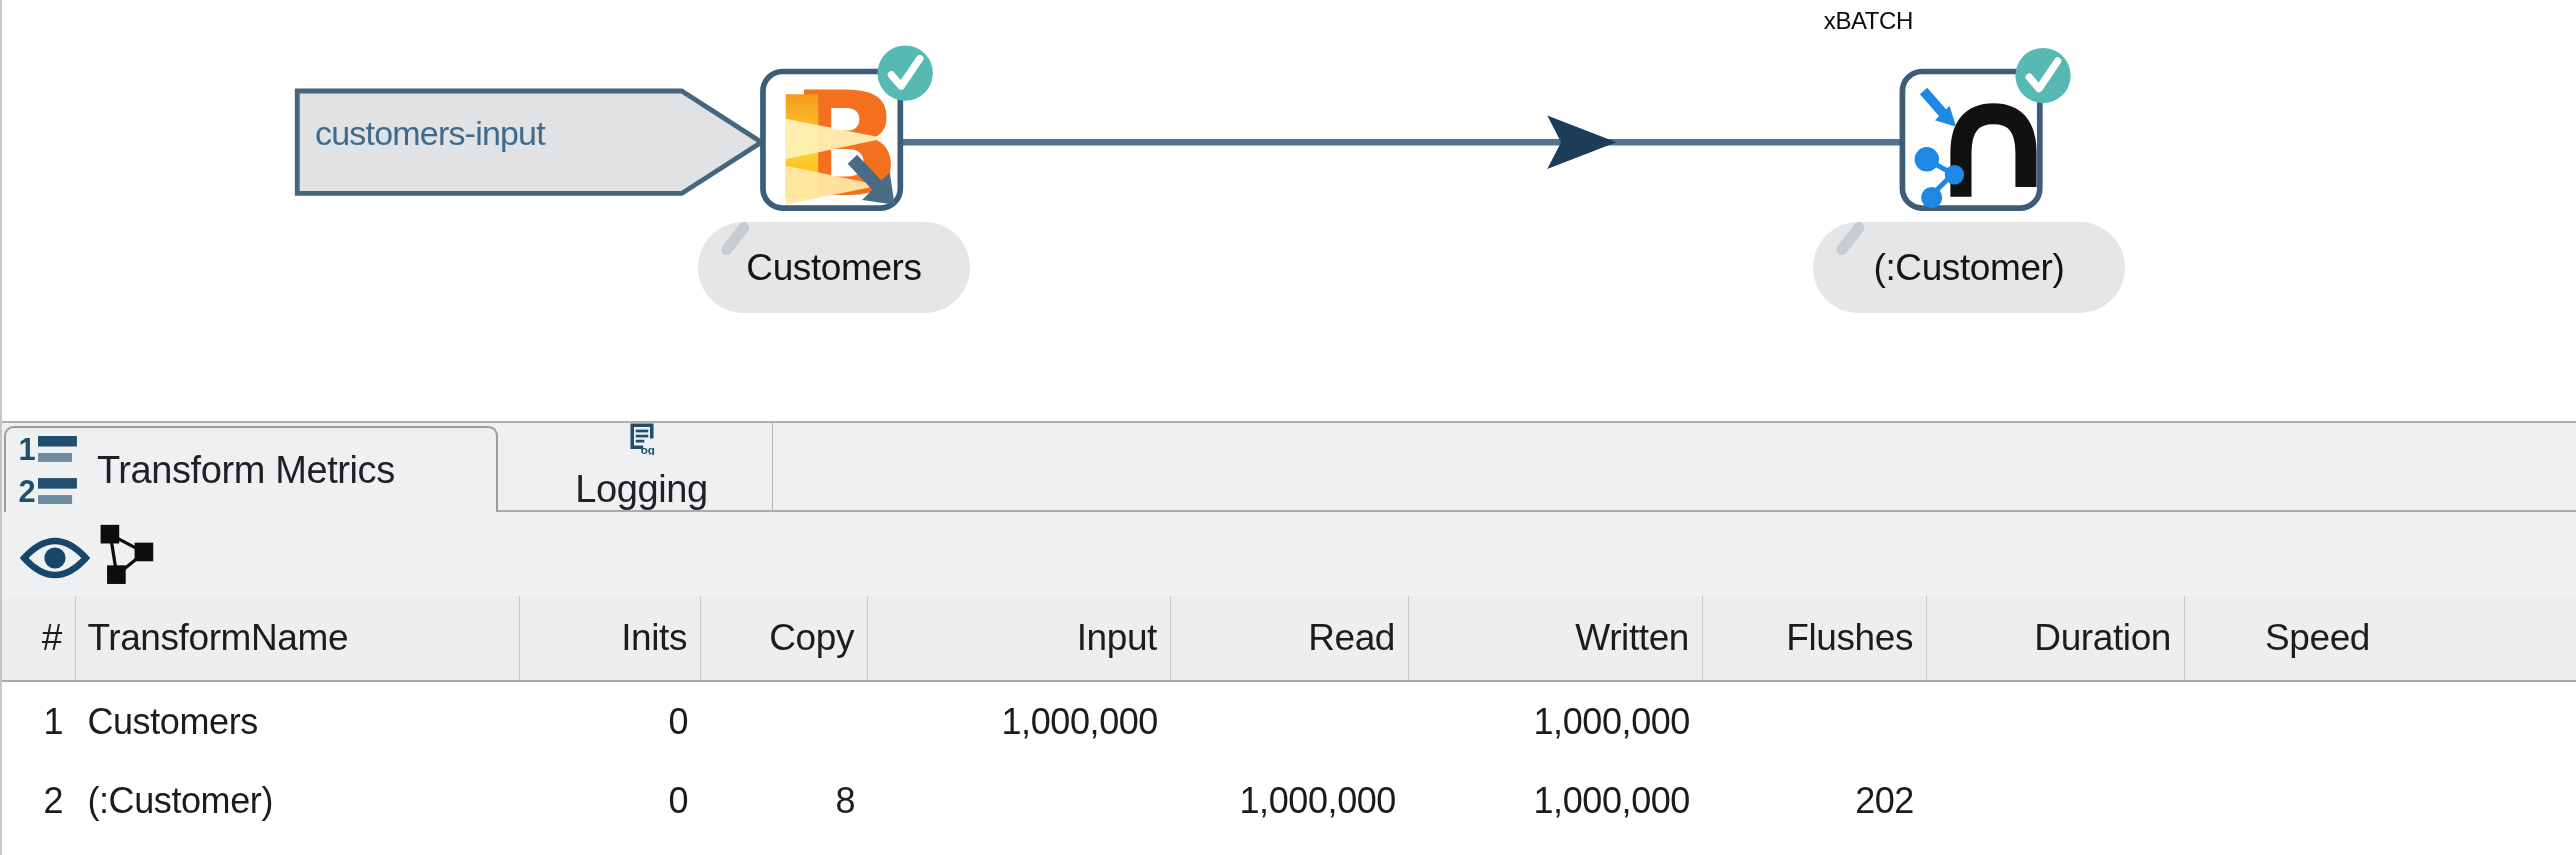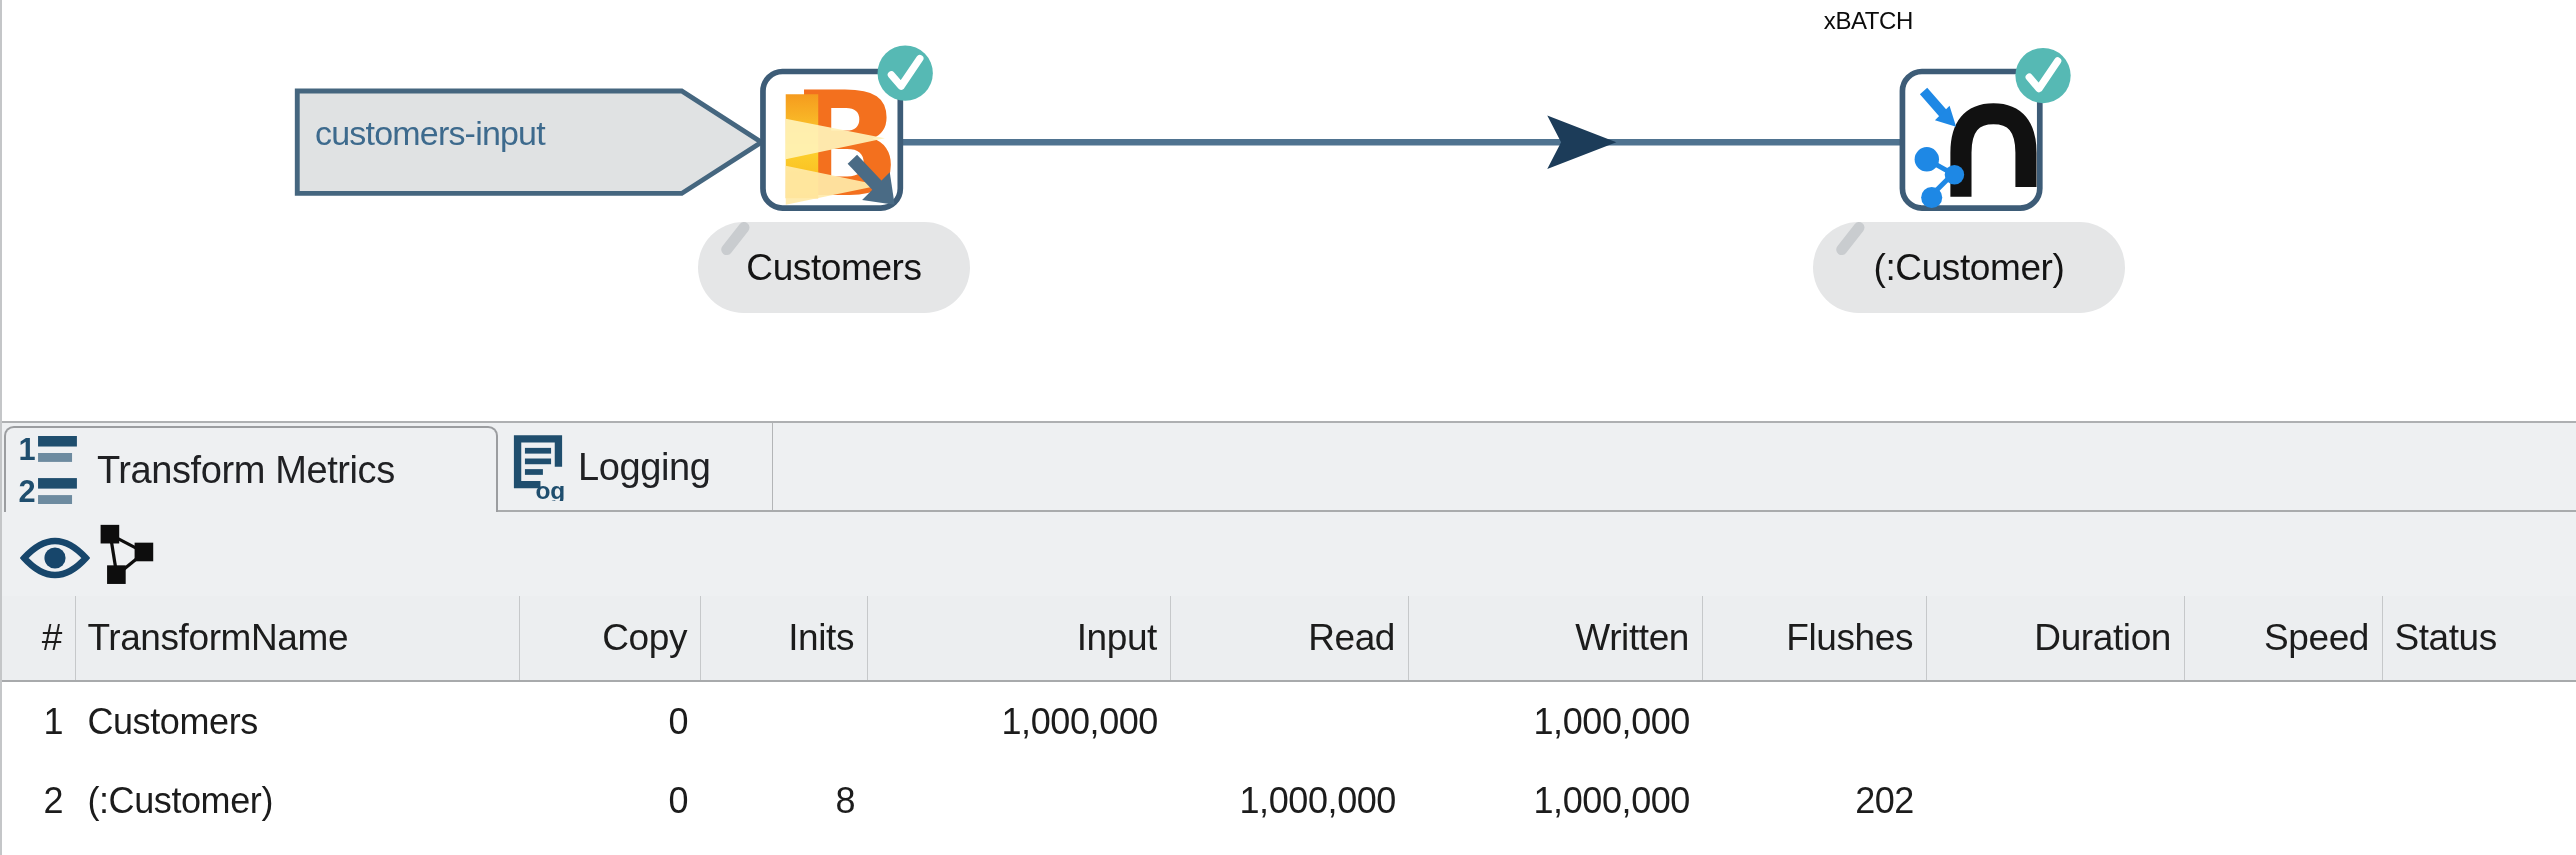--- a/index.html
+++ b/index.html
@@ -43,21 +43,21 @@
   .tab-active{
     position:absolute;left:4.1px;top:426px;width:494px;height:86px;
     background:#eef0f2;border:2.4px solid #9b9da0;border-bottom:none;
     border-radius:9.8px 9.8px 0 0;box-sizing:border-box;z-index:6;
     display:flex;align-items:center;gap:11.4px;padding-left:11.4px;
     font-size:38px;color:#202124;letter-spacing:-0.4px;
   }
   .tab-inactive{
     position:absolute;left:498px;top:423px;width:275px;height:88px;
     display:flex;align-items:center;gap:13px;padding-left:13px;box-sizing:border-box;
-    border-right:1.6px solid #b3b5b7;font-size:38px;color:#202124;letter-spacing:-0.4px;z-index:4;
+    border-right:1.6px solid #b3b5b7;font-size:38px;color:#202124;letter-spacing:-0.4px;z-index:4;flex-direction:column;
   }
   .toolbar{
     position:absolute;left:0;top:512px;width:2576px;height:84px;background:#eef0f2;
   }
   .tb-icon{position:absolute;top:0;}
 
   
   .grid-cols{
     display:grid;
     grid-template-columns:76px 444px 181px 167px 303px 238px 294px 224px 258px 198px 194px;
@@ -188,29 +188,28 @@
     <line x1="20" y1="18" x2="28" y2="68" stroke="#0d0d0d" stroke-width="4"></line>
     <rect x="8" y="6" width="23" height="23" fill="#0d0d0d"></rect>
     <rect x="50" y="28" width="23" height="23" fill="#0d0d0d"></rect>
     <rect x="16" y="56" width="23" height="23" fill="#0d0d0d"></rect>
   </svg>
 </div>
 
 <div class="thead grid-cols">
   <div class="cell ar">#</div>
   <div class="cell al">TransformName</div>
+  <div class="cell ar">Inits</div>
   <div class="cell ar">Copy</div>
-  <div class="cell ar">Inits</div>
   <div class="cell ar">Input</div>
   <div class="cell ar">Read</div>
   <div class="cell ar">Written</div>
   <div class="cell ar">Flushes</div>
   <div class="cell ar">Duration</div>
   <div class="cell ar">Speed</div>
-  <div class="cell al">Status</div>
 </div>
 
 <div class="tbody">
   <div class="trow grid-cols">
     <div class="cell ar">1</div>
     <div class="cell al">Customers</div>
     <div class="cell ar">0</div>
     <div class="cell ar"></div>
     <div class="cell ar">1,000,000</div>
     <div class="cell ar"></div>

